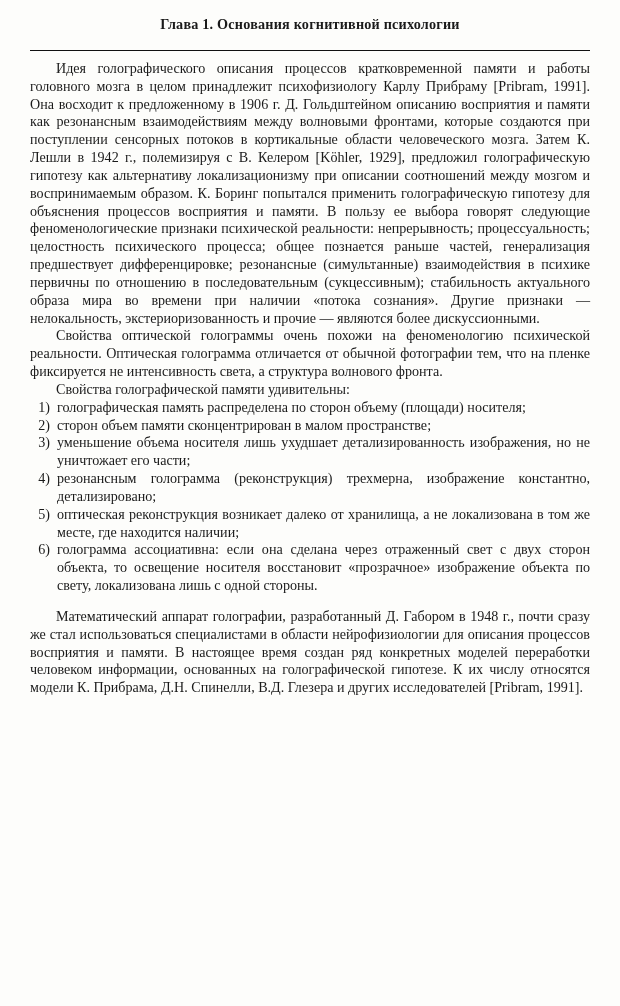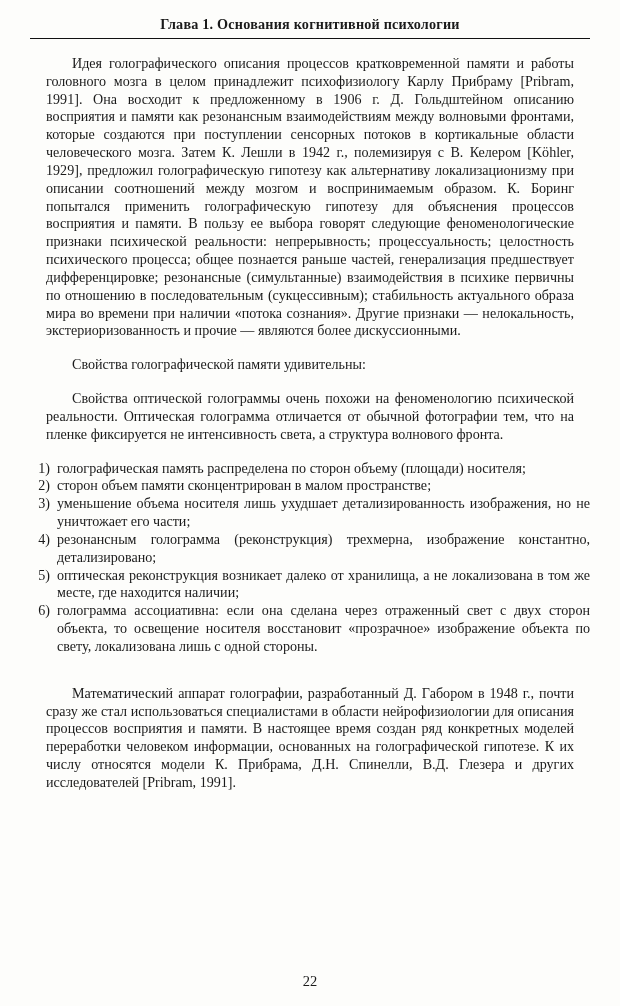--- a/index.html
+++ b/index.html
@@ -22,35 +22,35 @@
     padding: 16px 30px 10px 30px;
     position: relative;
     background: #fdfdfb;
   }
   .running-head {
     text-align: center;
     font-size: 14.2px;
     font-weight: bold;
     letter-spacing: 0.2px;
     padding-bottom: 3px;
-    margin-bottom: 2px;
+    margin-bottom: 14px;
   }
   .head-rule {
     border-bottom: 1.6px solid #111;
     margin: 0 0 9px 0;
   }
   .body-col {
     font-size: 14.1px;
     line-height: 1.265;
     text-align: justify;
     text-justify: inter-word;
     hyphens: manual;
   }
   p.para {
-    margin: 16px;
+    margin: 0;
     text-indent: 26px;
   }
   p.para + p.para {
     margin-top: 0;
   }
   .gap {
     height: 13px;
   }
   ol.enum {
     list-style: none;
@@ -87,22 +87,22 @@
 <body>
 
 <div class="page">
 
   <div class="running-head">Глава 1. Основания когнитивной психологии</div>
   <div class="head-rule"></div>
 
   <div class="body-col">
 
     <p class="para">Идея голографического описания процессов кратковременной памяти и работы головного мозга в целом принадлежит психофизиологу Карлу Прибраму [Pribram, 1991]. Она восходит к предложенному в 1906 г. Д. Гольдштейном описанию восприятия и памяти как резонансным взаимодействиям между волновыми фронтами, которые создаются при поступлении сенсорных потоков в кортикальные области человеческого мозга. Затем К. Лешли в 1942 г., полемизируя с В. Келером [Köhler, 1929], предложил голографическую гипотезу как альтернативу локализационизму при описании соотношений между мозгом и воспринимаемым образом. К. Боринг попытался применить голографическую гипотезу для объяснения процессов восприятия и памяти. В пользу ее выбора говорят следующие феноменологические признаки психической реальности: непрерывность; процессуальность; целостность психического процесса; общее познается раньше частей, генерализация предшествует дифференцировке; резонансные (симультанные) взаимодействия в психике первичны по отношению в последовательным (сукцессивным); стабильность актуального образа мира во времени при наличии «потока сознания». Другие признаки — нелокальность, экстериоризованность и прочие — являются более дискуссионными.</p>
+    <p class="para">Свойства оптической голограммы очень похожи на феноменологию психической реальности. Оптическая голограмма отличается от обычной фотографии тем, что на пленке фиксируется не интенсивность света, а структура волнового фронта.</p>
     <p class="para">Свойства голографической памяти удивительны:</p>
-    <p class="para">Свойства оптической голограммы очень похожи на феноменологию психической реальности. Оптическая голограмма отличается от обычной фотографии тем, что на пленке фиксируется не интенсивность света, а структура волнового фронта.</p>
 
     <ol class="enum">
       <li>
         <span class="num">1)</span>
         <span class="txt">голографическая память распределена по сторон объему (площади) носителя;</span>
       </li>
       <li>
         <span class="num">2)</span>
         <span class="txt">сторон объем памяти сконцентрирован в малом пространстве;</span>
       </li>
@@ -123,15 +123,14 @@
         <span class="txt">голограмма ассоциативна: если она сделана через отраженный свет с двух сторон объекта, то освещение носителя восстановит «прозрачное» изображение объекта по свету, локализована лишь с одной стороны.</span>
       </li>
     </ol>
 
     <div class="gap"></div>
 
     <p class="para">Математический аппарат голографии, разработанный Д. Габором в 1948 г., почти сразу же стал использоваться специалистами в области нейрофизиологии для описания процессов восприятия и памяти. В настоящее время создан ряд конкретных моделей переработки человеком информации, основанных на голографической гипотезе. К их числу относятся модели К. Прибрама, Д.Н. Спинелли, В.Д. Глезера и других исследователей [Pribram, 1991].</p>
 
   </div>
 
-  <div class="folio">22</div>
 
 </div>
 
 </body></html>

